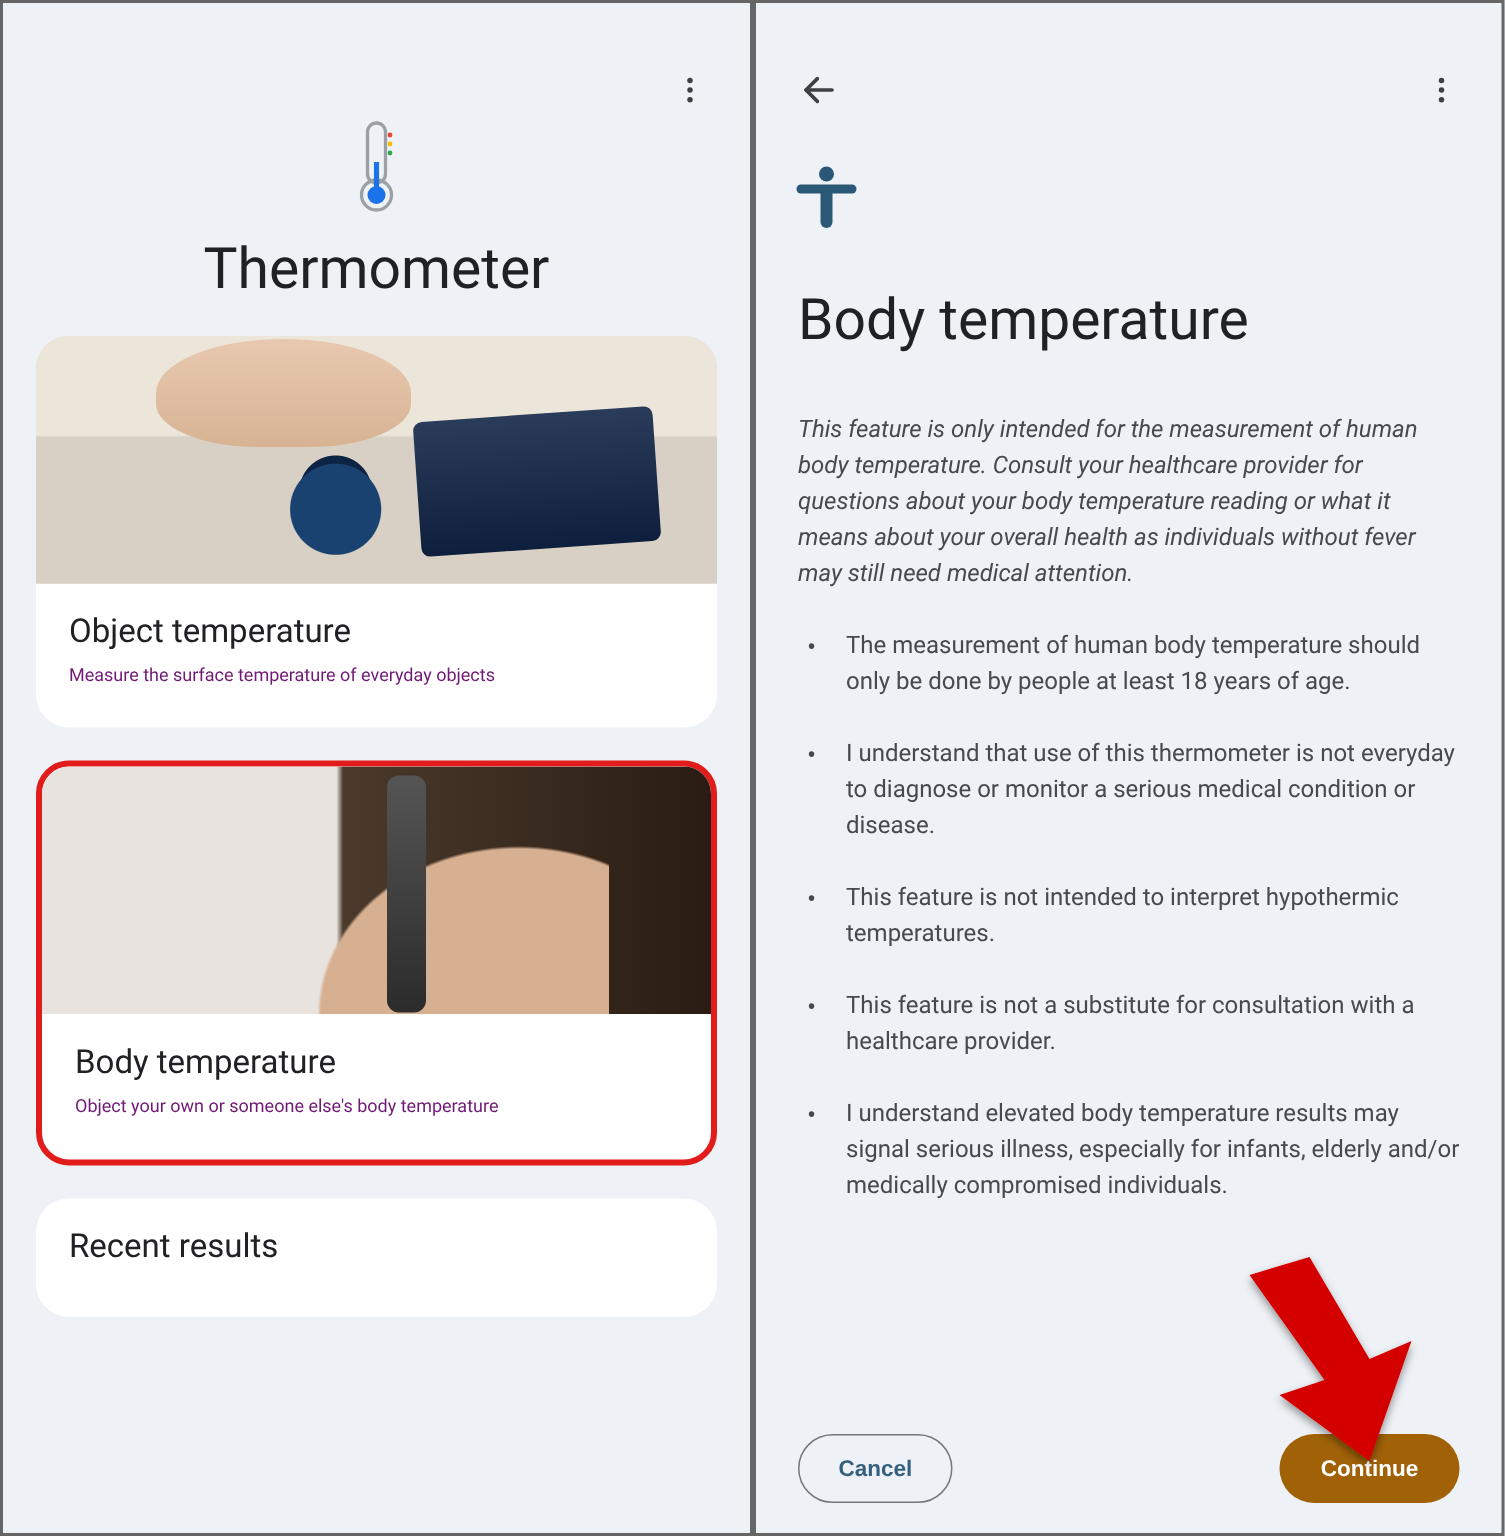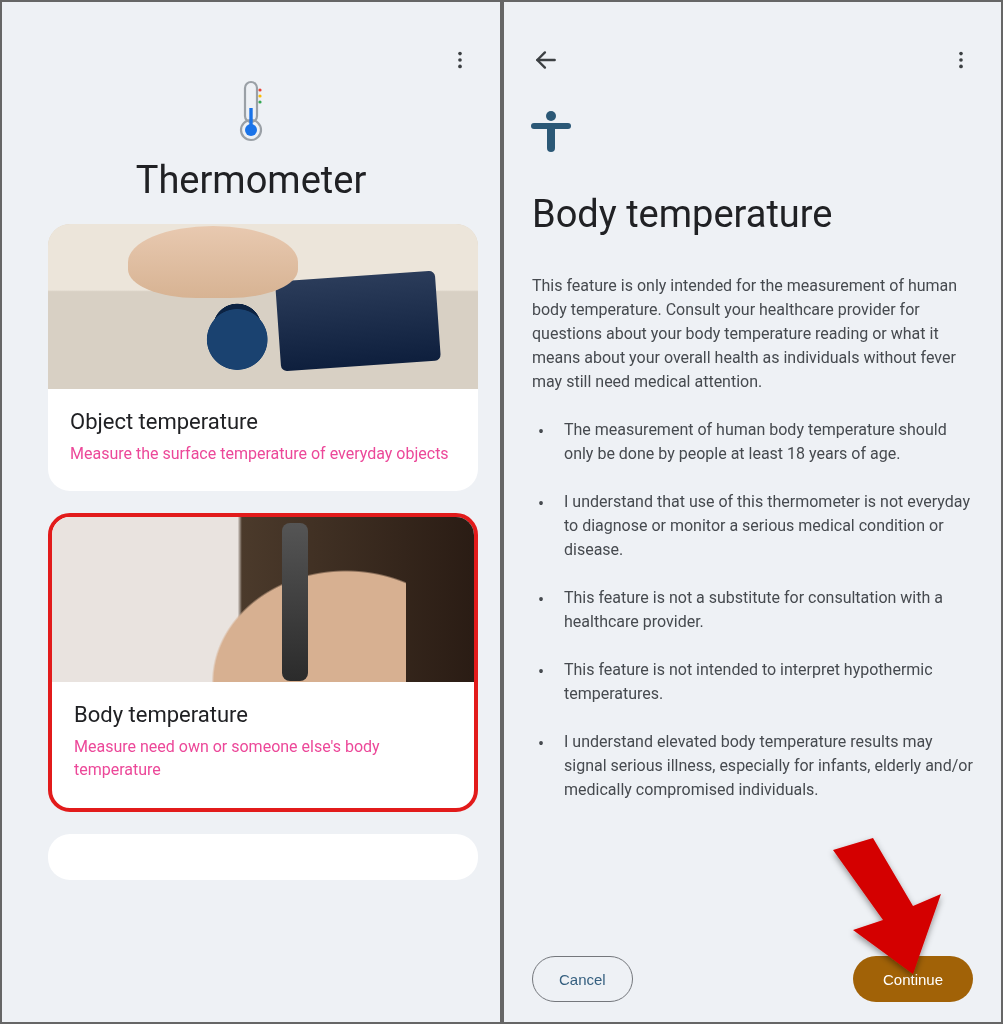--- a/index.html
+++ b/index.html
@@ -41,21 +41,20 @@
     .s1-title {
       text-align: center;
       font-size: 38px;
       font-weight: 400;
       color: #202124;
       margin-top: 16px;
       margin-bottom: 22px;
     }
     .cards {
       padding: 0 22px;
-      margin-left: 24px;
     }
     .card {
       background: #fff;
       border-radius: 22px;
       overflow: hidden;
       margin-bottom: 22px;
       box-shadow: 0 0 0 rgba(0,0,0,0);
     }
     .card-img {
       width: 100%;
@@ -63,23 +62,23 @@
       display: block;
     }
     .card-body { padding: 20px 22px 26px; }
     .card-title {
       font-size: 22px;
       font-weight: 400;
       color: #202124;
       margin-bottom: 8px;
     }
     .card-desc {
-      font-size: 16px;
+      font-size: 12px;
       line-height: 1.45;
-      color: #ec4899;
+      color: #701a75;
     }
     .highlight {
       border: 4px solid #e21b1b;
       border-radius: 22px;
     }
     .recent-card { background: #fff; border-radius: 22px; }
     .recent-card .card-body { padding: 20px 22px 26px; }
 
     
     .img-mug {
@@ -147,21 +146,21 @@
       font-size: 38px;
       font-weight: 400;
       color: #202124;
       margin-bottom: 38px;
     }
     .intro, .review-label, .bullets li {
       font-size: 16px;
       line-height: 1.5;
       color: #464a4f;
     }
-    .intro { margin-bottom: 24px; }
+    .intro { margin-bottom: 24px; font-style: italic; }
     .review-label { margin-bottom: 28px; }
     .bullets { list-style: none; }
     .bullets li {
       position: relative;
       padding-left: 32px;
       margin-bottom: 24px;
     }
     .bullets li::before {
       content: "•";
       position: absolute;
@@ -176,21 +175,21 @@
       padding: 0 28px;
       display: flex;
       justify-content: space-between;
       align-items: center;
     }
     .btn {
       height: 46px;
       padding: 0 26px;
       border-radius: 26px;
       font-size: 15px;
-      font-weight: 400;
+      font-weight: 700;
       display: inline-flex;
       align-items: center;
       justify-content: center;
       cursor: pointer;
       border: none;
     }
     .btn-outline {
       background: #eef1f5;
       color: #355f7f;
       border: 1.5px solid #74777c;
@@ -243,26 +242,27 @@
       <div class="card-body">
         <div class="card-title">Object temperature</div>
         <div class="card-desc">Measure the surface temperature of everyday objects</div>
       </div>
     </div>
 
     <div class="card highlight">
       <div class="card-img img-forehead"></div>
       <div class="card-body">
         <div class="card-title">Body temperature</div>
-        <div class="card-desc">Measure need own or someone else's body temperature</div>
+        <div class="card-desc">Object your own or someone else's body temperature</div>
       </div>
     </div>
 
     <div class="card recent-card">
       <div class="card-body">
+        <div class="card-title">Recent results</div>
       </div>
     </div>
 
   </div>
 </div>
 
 <div class="screen screen2">
 
   <div class="back-btn">
     <svg width="26" height="26" viewBox="0 0 24 24" fill="none" stroke="currentColor" stroke-width="2.2" stroke-linecap="round" stroke-linejoin="round">
@@ -288,22 +288,22 @@
       </svg>
     </div>
 
     <h1 class="s2-title">Body temperature</h1>
 
     <p class="intro">This feature is only intended for the measurement of human body temperature. Consult your healthcare provider for questions about your body temperature reading or what it means about your overall health as individuals without fever may still need medical attention.</p>
 
     <ul class="bullets">
       <li>The measurement of human body temperature should only be done by people at least 18 years of age.</li>
       <li>I understand that use of this thermometer is not everyday to diagnose or monitor a serious medical condition or disease.</li>
+      <li>This feature is not intended to interpret hypothermic temperatures.</li>
       <li>This feature is not a substitute for consultation with a healthcare provider.</li>
-      <li>This feature is not intended to interpret hypothermic temperatures.</li>
       <li>I understand elevated body temperature results may signal serious illness, especially for infants, elderly and/or medically compromised individuals.</li>
     </ul>
   </div>
 
   <div class="btn-row">
     <button class="btn btn-outline">Cancel</button>
     <button class="btn btn-primary">Continue</button>
   </div>
 
   <svg class="arrow-overlay" viewBox="0 0 150 150">

